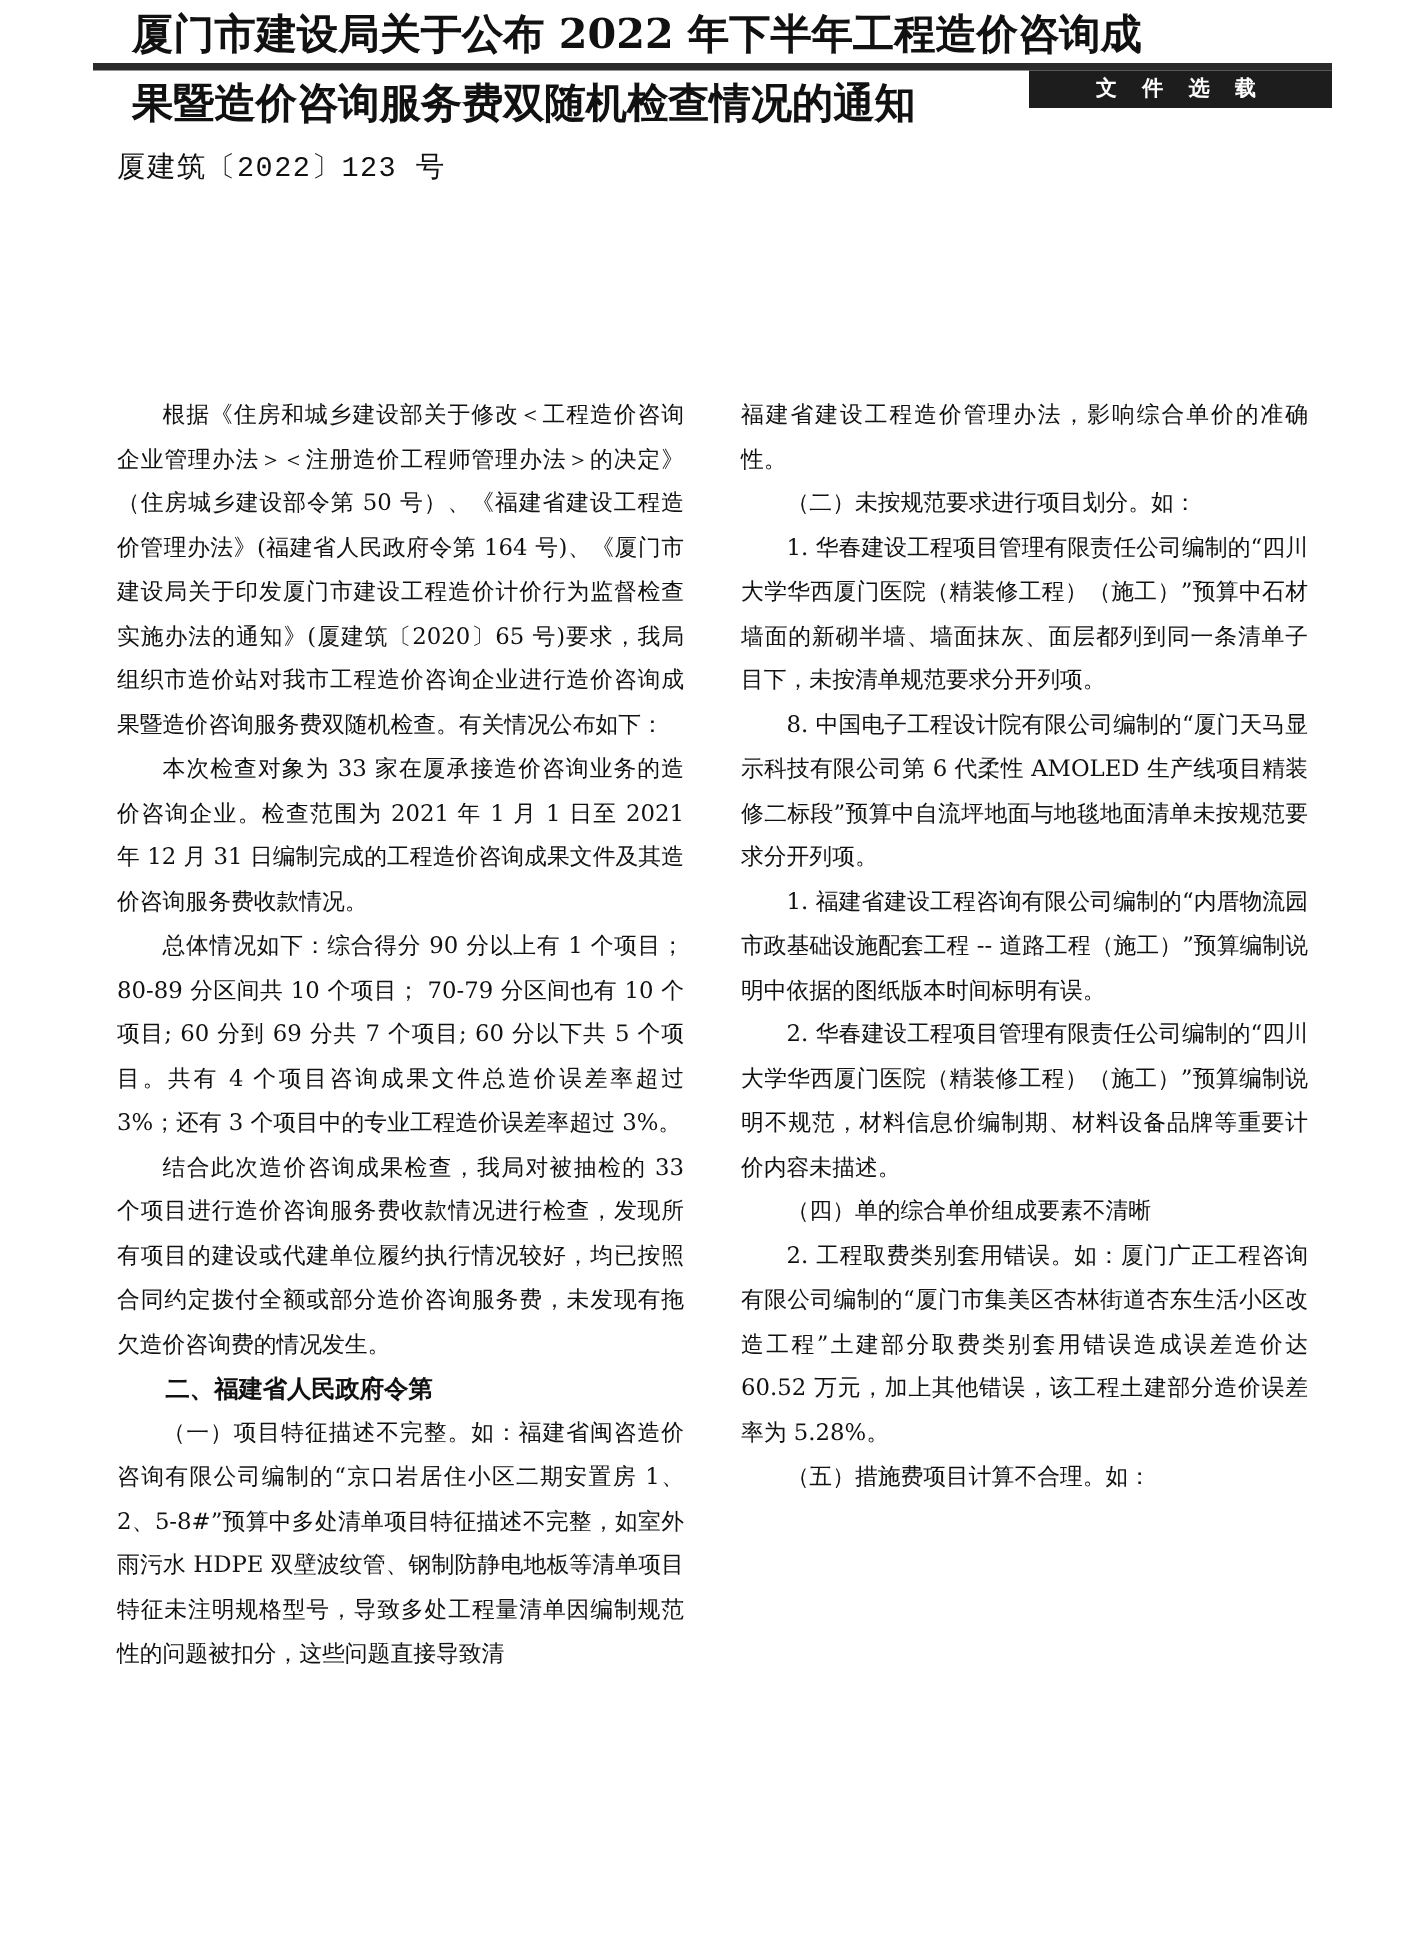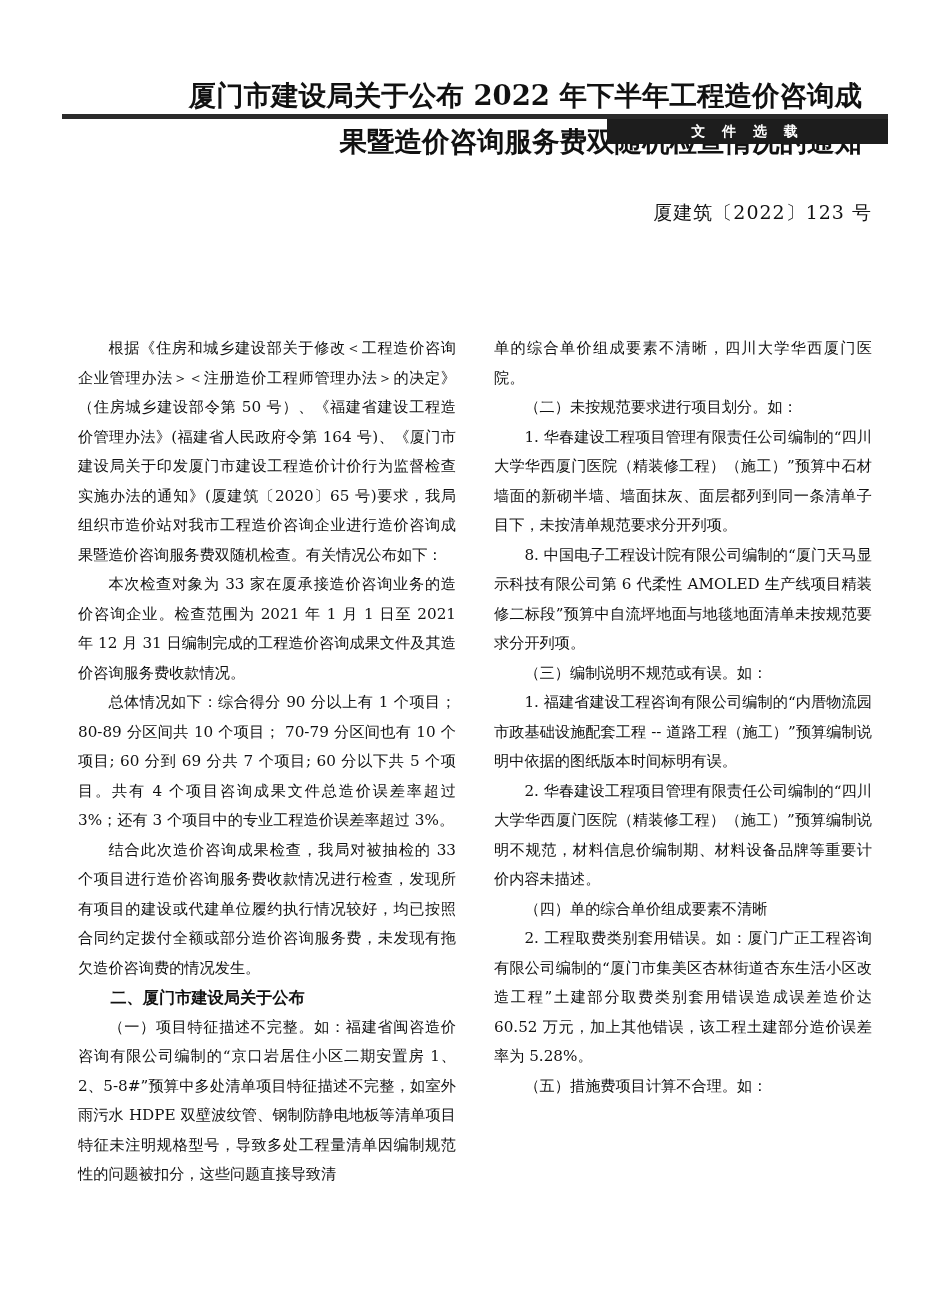--- a/index.html
+++ b/index.html
@@ -38,52 +38,52 @@
     top: 0;
     height: 5px;
     background: #2b2b2b;
   }
   .header-black {
     position: absolute;
     right: 0;
     top: 5px;
     height: 25px;
     background: #1d1d1d;
-    width: 281px;
+    width: 202px;
   }
   .header-black-label {
     color: #ffffff;
     font-family: "DejaVu Sans", "Liberation Sans", sans-serif;
     font-size: 14px;
     letter-spacing: 6px;
     line-height: 25px;
     text-align: center;
     width: 100%;
     display: block;
     font-weight: bold;
   }
 
   
   .title-wrap {
-    margin-top: 72px;
-    text-align: right;
+    text-align: left;
   }
   .doc-title {
     font-size: 27.5px;
     font-weight: bold;
     line-height: 46px;
     letter-spacing: 0px;
     margin: 0 10px;
     font-family: "DejaVu Serif", "Liberation Serif", serif;
   }
   .doc-number {
-    text-align: right;
+    text-align: left;
     font-size: 19px;
-    margin-top: 36px;
+    margin-top: 6px;
     letter-spacing: 1px;
+    font-family: Liberation Mono, monospace;
   }
 
   
   .body-cols {
     position: absolute;
     top: 262px;
     left: 78px;
     right: 78px;
     display: flex;
     gap: 38px;
@@ -130,30 +130,29 @@
   </div>
   <div class="doc-number">厦建筑〔2022〕123 号</div>
 
   <div class="body-cols">
 
     <div class="col">
       <p class="indent2">根据《住房和城乡建设部关于修改＜工程造价咨询企业管理办法＞＜注册造价工程师管理办法＞的决定》（住房城乡建设部令第 50 号）、《福建省建设工程造价管理办法》(福建省人民政府令第 164 号)、《厦门市建设局关于印发厦门市建设工程造价计价行为监督检查实施办法的通知》(厦建筑〔2020〕65 号)要求，我局组织市造价站对我市工程造价咨询企业进行造价咨询成果暨造价咨询服务费双随机检查。有关情况公布如下：</p>
       <p class="indent2">本次检查对象为 33 家在厦承接造价咨询业务的造价咨询企业。检查范围为 2021 年 1 月 1 日至 2021 年 12 月 31 日编制完成的工程造价咨询成果文件及其造价咨询服务费收款情况。</p>
       <p class="indent2">总体情况如下：综合得分 90 分以上有 1 个项目；80-89 分区间共 10 个项目； 70-79 分区间也有 10 个项目; 60 分到 69 分共 7 个项目; 60 分以下共 5 个项目。共有 4 个项目咨询成果文件总造价误差率超过 3%；还有 3 个项目中的专业工程造价误差率超过 3%。</p>
       <p class="indent2">结合此次造价咨询成果检查，我局对被抽检的 33 个项目进行造价咨询服务费收款情况进行检查，发现所有项目的建设或代建单位履约执行情况较好，均已按照合同约定拨付全额或部分造价咨询服务费，未发现有拖欠造价咨询费的情况发生。</p>
-      <p class="section-head">二、厦门市建设局关于公布</p>
+      <p class="section-head">二、福建省人民政府令第</p>
       <p class="indent2">（一）项目特征描述不完整。如：福建省闽咨造价咨询有限公司编制的“京口岩居住小区二期安置房 1、2、5-8#”预算中多处清单项目特征描述不完整，如室外雨污水 HDPE 双壁波纹管、钢制防静电地板等清单项目特征未注明规格型号，导致多处工程量清单因编制规范性的问题被扣分，这些问题直接导致清</p>
     </div>
 
     <div class="col">
-      <p class="noindent">单的综合单价组成要素不清晰，四川大学华西厦门医院。</p>
+      <p class="noindent">福建省建设工程造价管理办法，影响综合单价的准确性。</p>
       <p class="indent2">（二）未按规范要求进行项目划分。如：</p>
       <p class="indent2">1. 华春建设工程项目管理有限责任公司编制的“四川大学华西厦门医院（精装修工程）（施工）”预算中石材墙面的新砌半墙、墙面抹灰、面层都列到同一条清单子目下，未按清单规范要求分开列项。</p>
       <p class="indent2">8. 中国电子工程设计院有限公司编制的“厦门天马显示科技有限公司第 6 代柔性 AMOLED 生产线项目精装修二标段”预算中自流坪地面与地毯地面清单未按规范要求分开列项。</p>
-      <p class="indent2">（三）编制说明不规范或有误。如：</p>
       <p class="indent2">1. 福建省建设工程咨询有限公司编制的“内厝物流园市政基础设施配套工程 -- 道路工程（施工）”预算编制说明中依据的图纸版本时间标明有误。</p>
       <p class="indent2">2. 华春建设工程项目管理有限责任公司编制的“四川大学华西厦门医院（精装修工程）（施工）”预算编制说明不规范，材料信息价编制期、材料设备品牌等重要计价内容未描述。</p>
       <p class="indent2">（四）单的综合单价组成要素不清晰</p>
       <p class="indent2">2. 工程取费类别套用错误。如：厦门广正工程咨询有限公司编制的“厦门市集美区杏林街道杏东生活小区改造工程”土建部分取费类别套用错误造成误差造价达 60.52 万元，加上其他错误，该工程土建部分造价误差率为 5.28%。</p>
       <p class="indent2">（五）措施费项目计算不合理。如：</p>
     </div>
 
   </div>
 
 </div>

